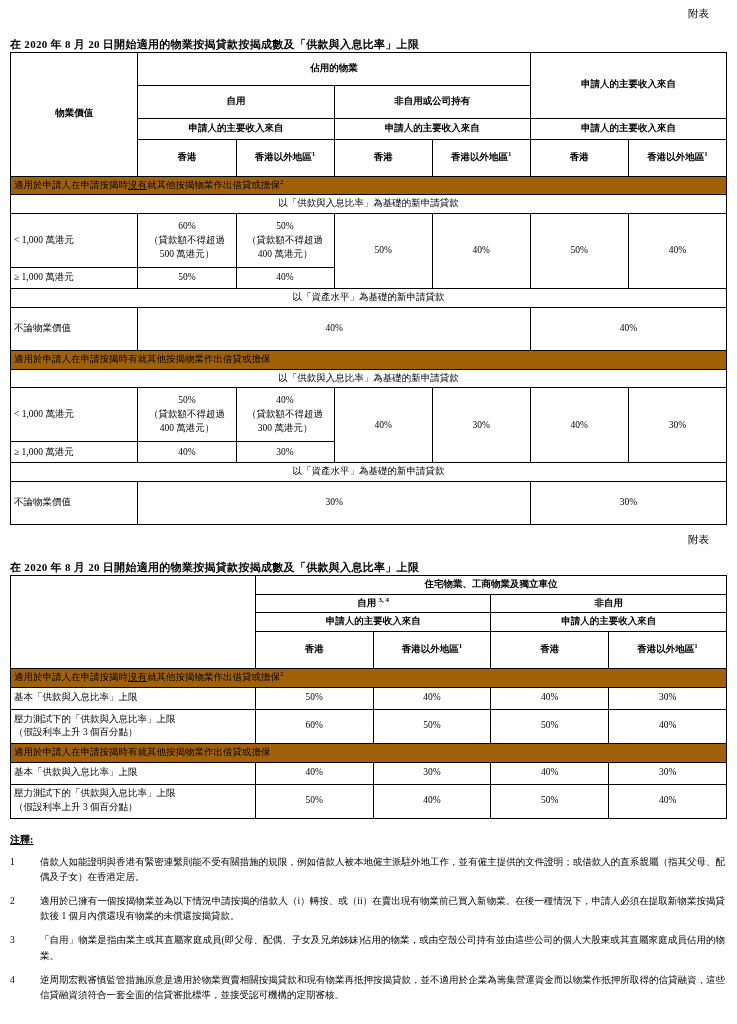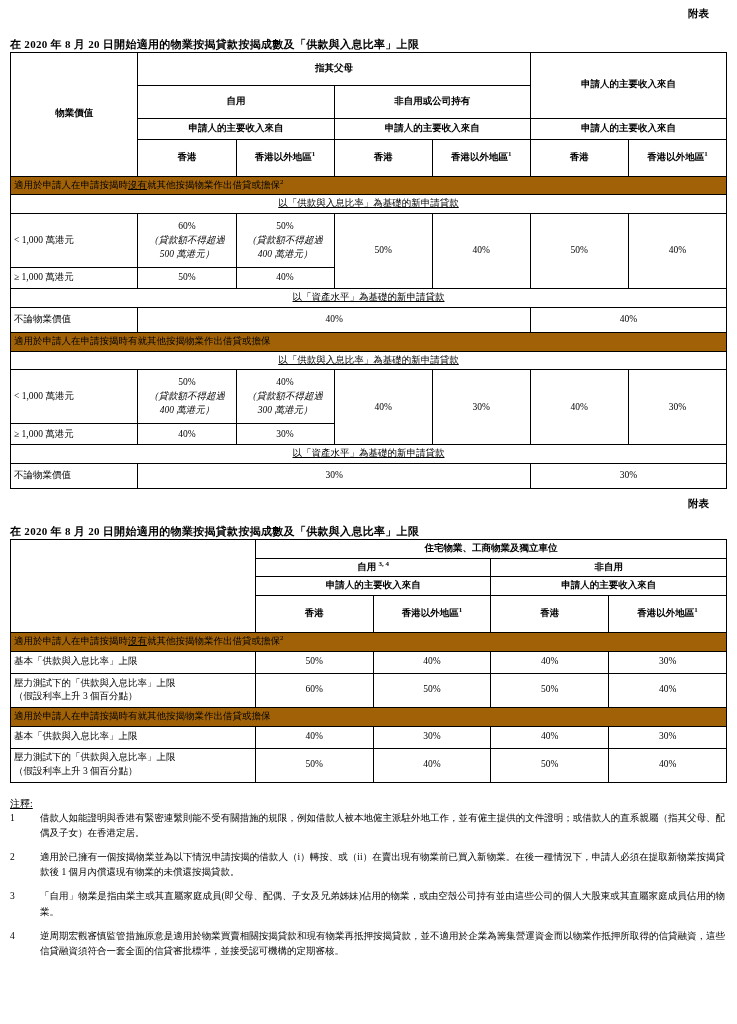--- a/index.html
+++ b/index.html
@@ -4,44 +4,44 @@
 <style>
   * { margin:0; padding:0; box-sizing:border-box; }
   html,body { background:#ffffff; }
   body {
     width:737px; height:1024px; overflow:hidden;
     font-family:"Liberation Serif","DejaVu Serif",serif;
     color:#000; position:relative;
   }
   .page { padding:8px 10px 0 10px; }
 
-  .appendix { text-align:right; font-weight:bold; font-size:10.5px; padding-right:18px; line-height:1.2; }
+  .appendix { text-align:right; font-weight:normal; font-size:10.5px; padding-right:18px; line-height:1.2; }
   .main-title { text-align:left; font-weight:bold; font-size:11px; margin-top:16px; letter-spacing:0.3px; }
   .section-heading { font-weight:bold; font-size:16.5px; margin:18px 0 9px 0; letter-spacing:1px; }
 
   table.tbl { border-collapse:collapse; width:717px; table-layout:fixed; font-size:9.5px; }
   .tbl th, .tbl td { border:1px solid #000; padding:2px 3px; text-align:center; vertical-align:middle; font-weight:normal; line-height:1.45; }
   .tbl th { font-weight:bold; }
   .corner { vertical-align:top; text-align:center; padding-top:9px; }
   .band { background:#a16207; text-align:left !important; font-weight:bold; padding:3px 6px; }
-  .subhead { text-align:left; font-weight:bold; padding:3px 6px;text-decoration:underline; }
+  .subhead { text-align:left; font-weight:bold; padding:3px 6px; }
   .lbl { text-align:left !important; padding:3px 6px; }
-  .cap { font-size:9.5px;font-style:italic; }
+  .cap { font-size:9.5px; }
   sup { font-size:7px; vertical-align:super; line-height:0; }
   .u { text-decoration:underline; }
   .h1 { height:33px; } .h2 { height:33px; } .h3 { height:21px; } .h4 { height:37px; }
   .rowtall td { height:54px; }
   .rowshort td { height:21px; }
-  .rowasset td { height:25px; }
+  .rowasset td { height:43px; }
   .t2row td { height:22px; }
   .t2stress td { height:34px; }
 
   .gap-after-t1 { margin-top:9px; }
   .notes { margin-top:14px; font-size:9.5px; }
-  .notes-heading { font-weight:normal; text-decoration:underline; font-size:10px; }
+  .notes-heading { font-weight:bold; text-decoration:underline; font-size:10px; margin-bottom:8px; }
   .note { display:flex; margin-bottom:9px; line-height:1.6; }
   .note-num { width:30px; flex:0 0 30px; }
   .note-text { flex:1; text-align:justify; padding-right:2px; }
 </style>
 </head>
 <body>
 
 <div class="page">
 
   <div class="appendix">附表</div>
@@ -54,21 +54,21 @@
         <col style="width:13.7%">
         <col style="width:13.7%">
         <col style="width:13.7%">
         <col style="width:13.7%">
         <col style="width:13.7%">
         <col style="width:13.7%">
     </colgroup>
     <tbody>
         <tr class="h1">
       <th rowspan="4" class="corner">物業價值</th>
-      <th colspan="4">指其父母</th>
+      <th colspan="4">佔用的物業</th>
       <th colspan="2" rowspan="2">申請人的主要收入來自</th>
     </tr>
     <tr class="h2">
       <th colspan="2">自用</th>
       <th colspan="2">非自用或公司持有</th>
     </tr>
     <tr class="h3">
       <th colspan="2">申請人的主要收入來自</th>
       <th colspan="2">申請人的主要收入來自</th>
       <th colspan="2">申請人的主要收入來自</th>

